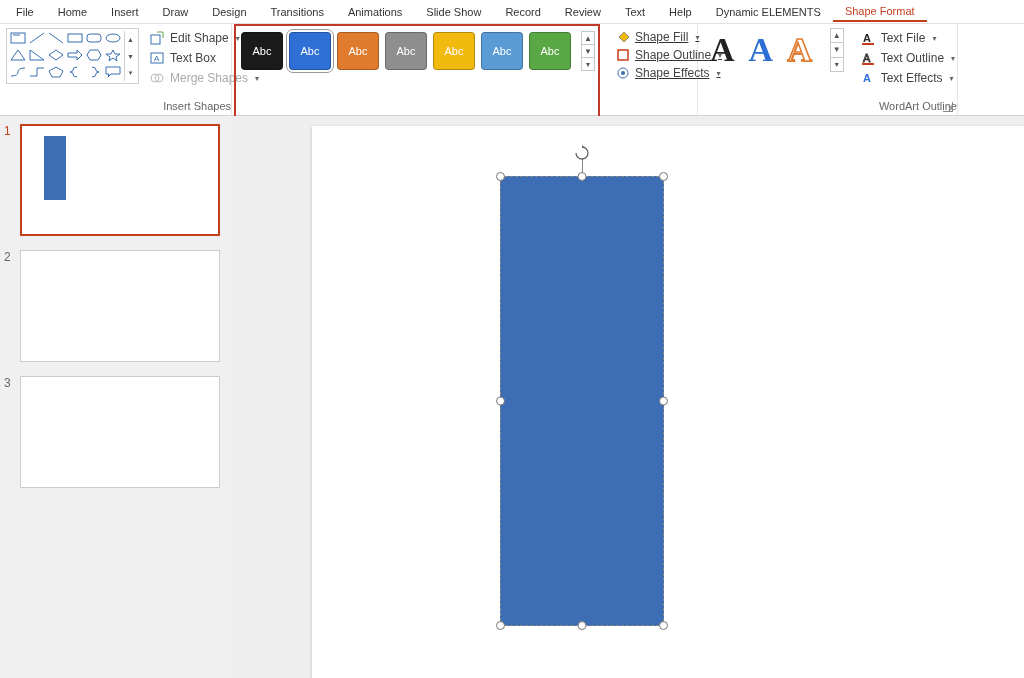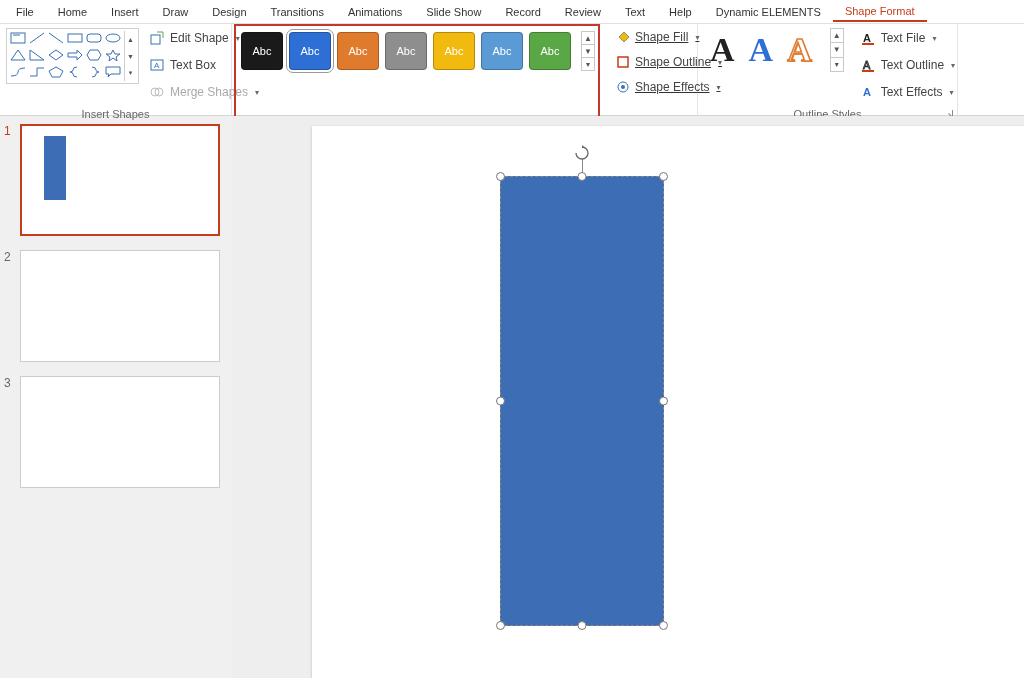--- a/index.html
+++ b/index.html
@@ -7,24 +7,24 @@
 
 
 .menu-bar { background: #fff; height: 24px; display: flex; align-items: center; padding: 0 4px; border-bottom: 1px solid #e1e1e1; }
 .menu-item { padding: 3px 12px; cursor: pointer; font-size: 11px; }
 .menu-item.active { color: #c43e1c; border-bottom: 2px solid #c43e1c; }
 
 
 .ribbon { background: #fff; height: 92px; display: flex; border-bottom: 1px solid #d4d4d4; position: relative; }
 .ribbon-group { height: 100%; display: flex; flex-direction: column; border-right: 1px solid #e5e5e5; }
 .ribbon-group-body { flex: 1; display: flex; align-items: flex-start; padding: 4px 6px; gap: 6px; }
-.ribbon-group-label { text-align: center; font-size: 11px; color: #666; padding: 2px 0 3px; position: relative; }
+.ribbon-group-label { text-align: right; font-size: 11px; color: #666; padding: 2px 0 3px; position: relative; }
 .launcher { position: absolute; right: 4px; bottom: 3px; width: 10px; height: 10px; border: 1px solid #888; border-top: none; border-left: none; }
 .launcher::after { content: ""; position: absolute; right: 0; bottom: 0; width: 4px; height: 4px; border-right: 1px solid #888; border-bottom: 1px solid #888; transform: rotate(-45deg) translate(-0.5px,-0.5px);}
-.ribbon-vert { display: flex; flex-direction: column; gap: 7px; }
+.ribbon-vert { display: flex; flex-direction: column; gap: 0; }
 
 
 .shapes-grid { display: grid; grid-template-columns: repeat(6, 18px); grid-auto-rows: 16px; gap: 1px; }
 .shape-tiny { width: 18px; height: 14px; display: flex; align-items: center; justify-content: center; }
 .shape-tiny svg { width: 16px; height: 12px; stroke: #3a6fb0; fill: none; stroke-width: 1; }
 .shapes-wrap { border: 1px solid #d0d0d0; padding: 2px; display: flex; }
 .shapes-spin { width: 12px; display: flex; flex-direction: column; border-left: 1px solid #d0d0d0; margin-left: 2px;}
 .spin-btn { flex:1; display:flex; align-items:center; justify-content:center; font-size:7px; color:#555; }
 
 .ribbon-btn { display: flex; align-items: center; gap: 5px; padding: 2px 4px; font-size: 12px; color: #444; cursor: pointer; white-space: nowrap; }
@@ -320,21 +320,21 @@
               <svg width="14" height="14">
                 <text x="2" y="11" font-size="11" fill="#2e6fd6" font-weight="bold">A</text>
               </svg>
             </span>
           <span>Text Effects</span>
             <span class="caret">▾</span>
         </div>
       </div>
     </div>
     <div class="ribbon-group-label">
-      <span>Outline Styles</span>
+      <span>WordArt Outline</span>
       <span class="launcher"></span>
     </div>
   </div>
 
 
   <div class="shape-styles-highlight" style="left:234px; top:0; width:366px; height:118px;"></div>
 </div>
 
 <div class="workspace">
   <div class="slide-panel">

